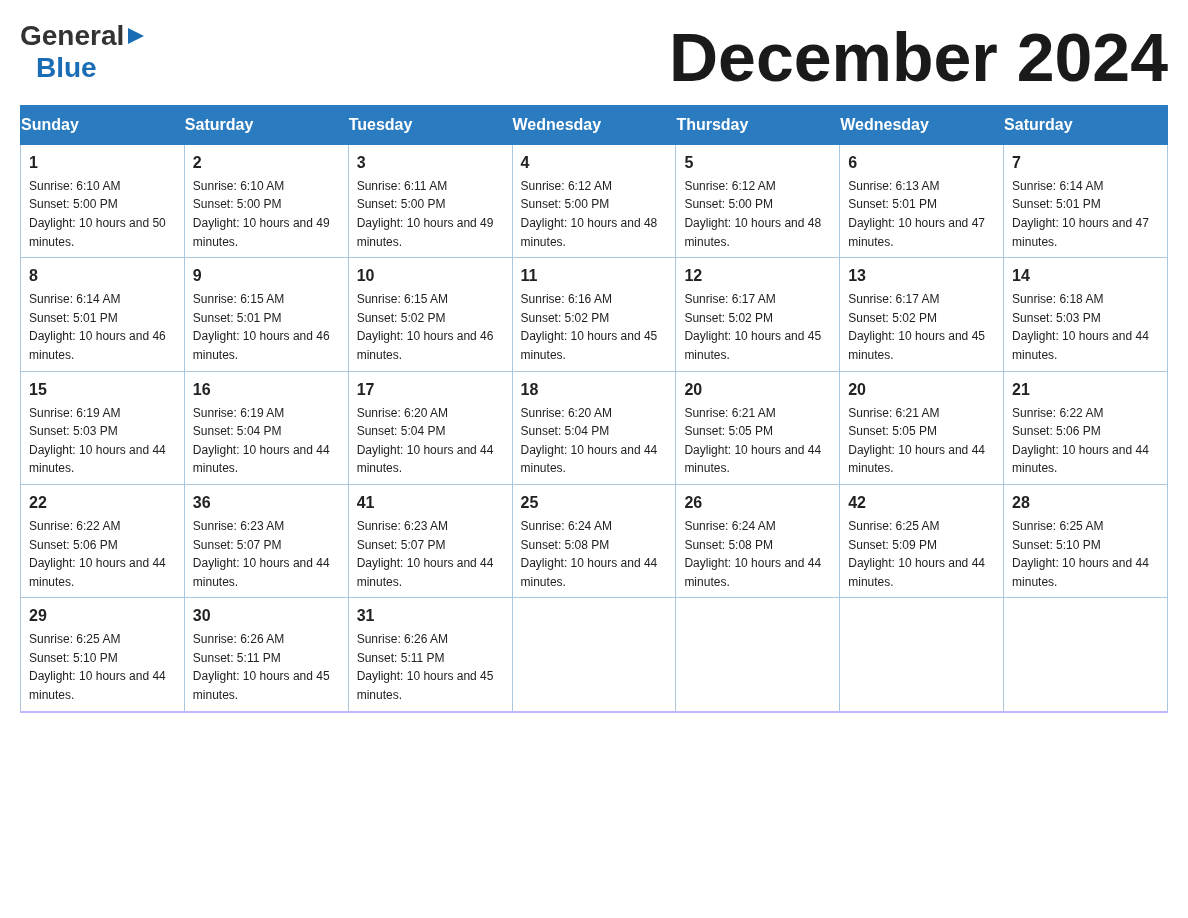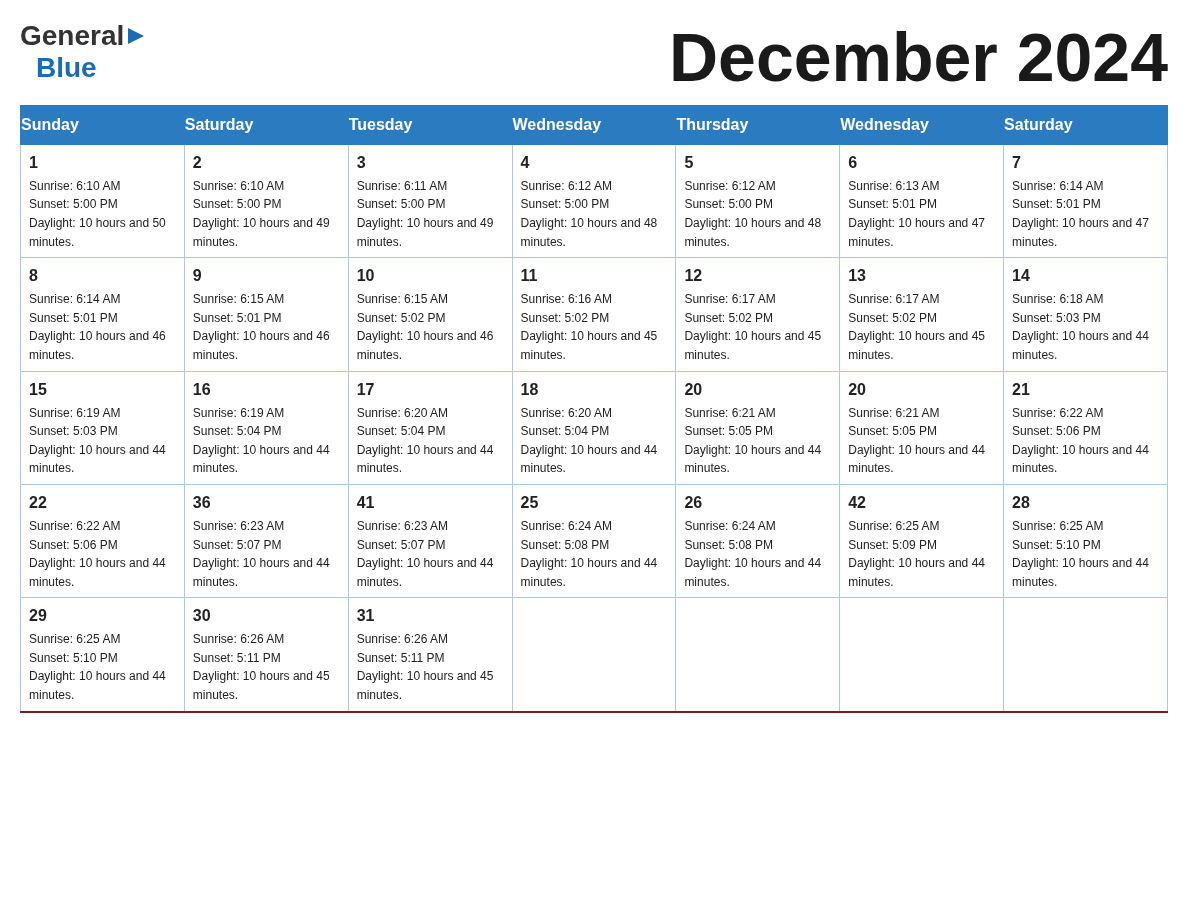--- a/index.html
+++ b/index.html
@@ -67,21 +67,21 @@
     }
     .calendar td .day-info {
       font-size: 12px;
       color: #222;
       line-height: 1.55;
     }
     .calendar td.empty {
       background: #fff;
     }
     .calendar tbody tr:last-child td {
-      border-bottom: 2px solid #7f1d1d;
+      border-bottom: 2px solid #c4b5fd;
     }
     .logo-wrapper {
       display: flex;
       align-items: center;
       gap: 0px;
     }
     .logo-general {
       font-size: 28px;
       font-weight: bold;
       color: #333;

